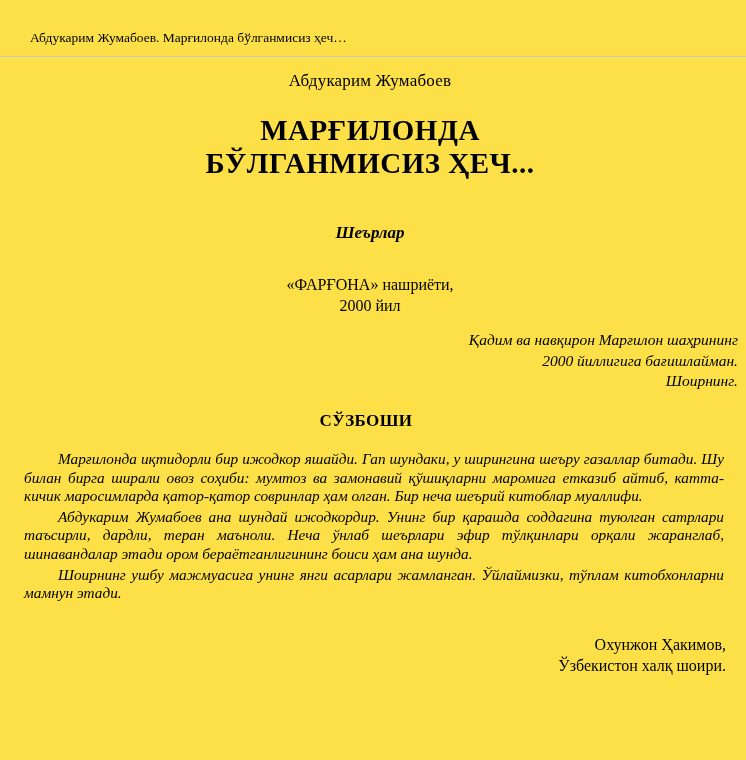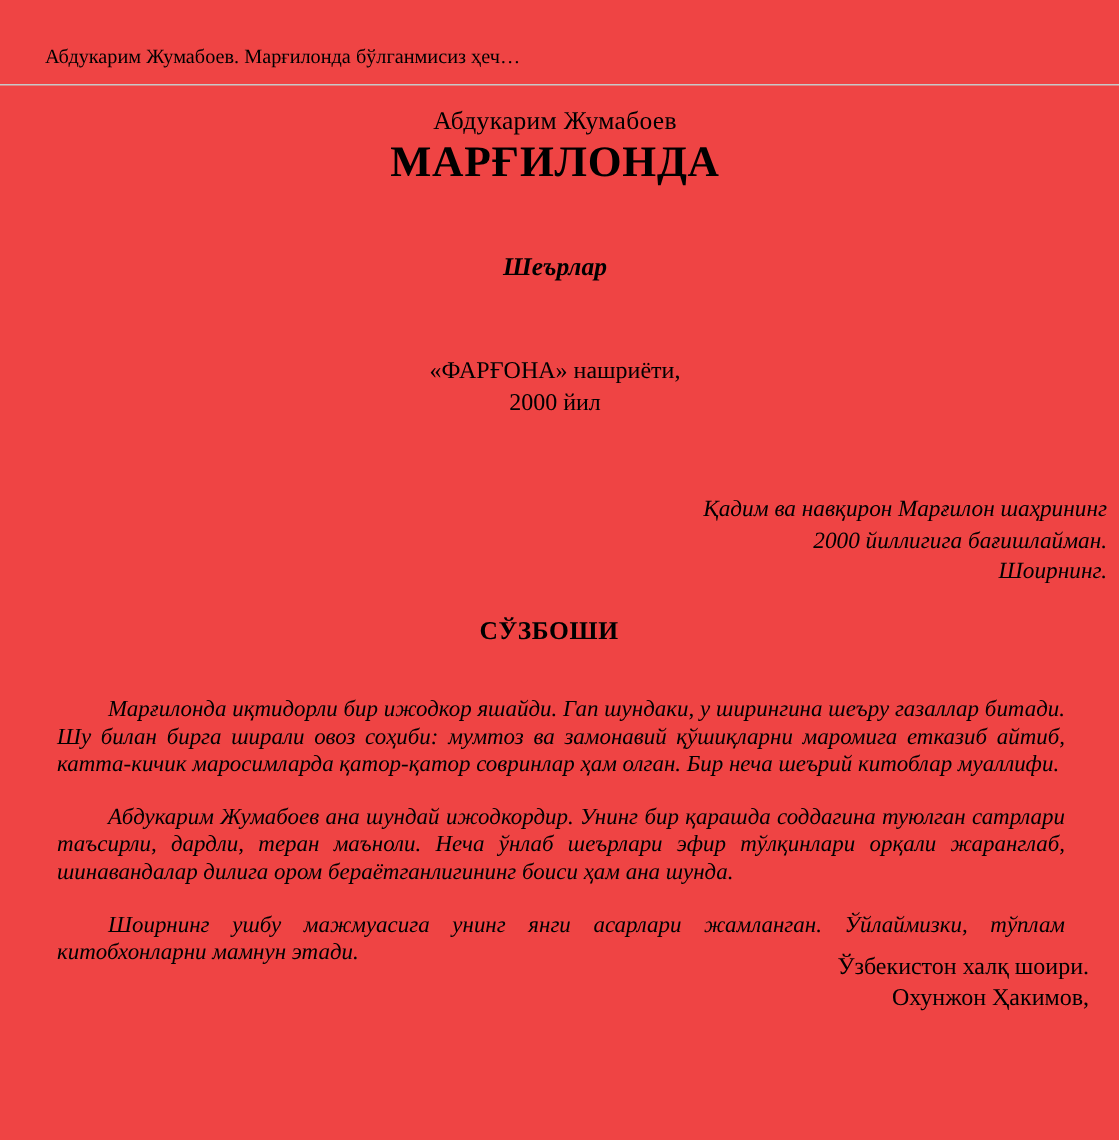--- a/index.html
+++ b/index.html
@@ -11,21 +11,21 @@
     width: 746px;
     height: 760px;
     overflow: hidden;
     font-family: "Liberation Serif", "DejaVu Serif", serif;
     color: #000000;
   }
   .page {
     position: relative;
     width: 746px;
     height: 760px;
-    background: #ef4444;
+    background: #fde047;
     box-sizing: border-box;
   }
 
   
   .running-header {
     position: absolute;
     top: 30px;
     left: 30px;
     right: 30px;
     font-size: 13.5px;
@@ -49,37 +49,38 @@
     left: 24px;
     right: 30px;
     text-align: center;
   }
   .author-name {
     font-size: 17px;
     line-height: 22px;
     letter-spacing: 0.2px;
   }
   .book-title {
+    margin-top: 22px;
     font-size: 29px;
     font-weight: bold;
     line-height: 33px;
     letter-spacing: 0.5px;
   }
   .book-title .tl {
     display: block;
   }
   .genre {
     margin-top: 43px;
     font-size: 17px;
     font-weight: bold;
     font-style: italic;
     line-height: 20px;
   }
   .imprint {
-    margin-top: 49px;
+    margin-top: 31px;
     font-size: 16px;
     line-height: 21px;
   }
   .imprint .ln {
     display: block;
   }
 
   
   .dedication {
     position: absolute;
@@ -107,21 +108,21 @@
     line-height: 22px;
     letter-spacing: 0.4px;
   }
   .preface-body {
     position: absolute;
     top: 448px;
     left: 22px;
     width: 704px;
   }
   .preface-body p {
-    margin: 16px;
+    margin: 2px;
     font-style: italic;
     font-size: 15.3px;
     line-height: 18.6px;
     text-align: justify;
     text-indent: 34px;
     text-justify: inter-word;
   }
   .signature {
     position: absolute;
     top: 634px;
@@ -141,42 +142,43 @@
 <div class="page">
 
   <div class="running-header">Абдукарим Жумабоев. Марғилонда бўлганмисиз ҳеч…</div>
   <div class="header-rule"></div>
 
   <div class="title-block">
     <div class="author-name">Абдукарим Жумабоев</div>
 
     <div class="book-title">
       <span class="tl">МАРҒИЛОНДА</span>
+      <span class="tl">БЎЛГАНМИСИЗ ҲЕЧ...</span>
     </div>
 
     <div class="genre">Шеърлар</div>
 
     <div class="imprint">
       <span class="ln">«ФАРҒОНА» нашриёти,</span>
       <span class="ln">2000 йил</span>
     </div>
   </div>
 
   <div class="dedication">
     <span class="ln">Қадим ва навқирон Марғилон шаҳрининг</span>
     <span class="ln">2000 йиллигига бағишлайман.</span>
     <span class="ln">Шоирнинг.</span>
   </div>
 
   <div class="preface-heading">СЎЗБОШИ</div>
 
   <div class="preface-body">
     <p>Марғилонда иқтидорли бир ижодкор яшайди. Гап шундаки, у ширингина шеъру газаллар битади. Шу билан бирга ширали овоз соҳиби: мумтоз ва замонавий қўшиқларни маромига етказиб айтиб, катта-кичик маросимларда қатор-қатор совринлар ҳам олган. Бир неча шеърий китоблар муаллифи.</p>
-    <p>Абдукарим Жумабоев ана шундай ижодкордир. Унинг бир қарашда соддагина туюлган сатрлари таъсирли, дардли, теран маъноли. Неча ўнлаб шеърлари эфир тўлқинлари орқали жаранглаб, шинавандалар дилига ором бераётганлигининг боиси ҳам ана шунда.</p>
+    <p>Абдукарим Жумабоев ана шундай ижодкордир. Унинг бир қарашда соддагина туюлган сатрлари таъсирли, дардли, теран маъноли. Неча ўнлаб шеърлари эфир тўлқинлари орқали жаранглаб, шинавандалар этади ором бераётганлигининг боиси ҳам ана шунда.</p>
     <p>Шоирнинг ушбу мажмуасига унинг янги асарлари жамланган. Ўйлаймизки, тўплам китобхонларни мамнун этади.</p>
   </div>
 
   <div class="signature">
+    <span class="ln">Охунжон Ҳакимов,</span>
     <span class="ln">Ўзбекистон халқ шоири.</span>
-    <span class="ln">Охунжон Ҳакимов,</span>
   </div>
 
 </div>
 
 </body></html>

